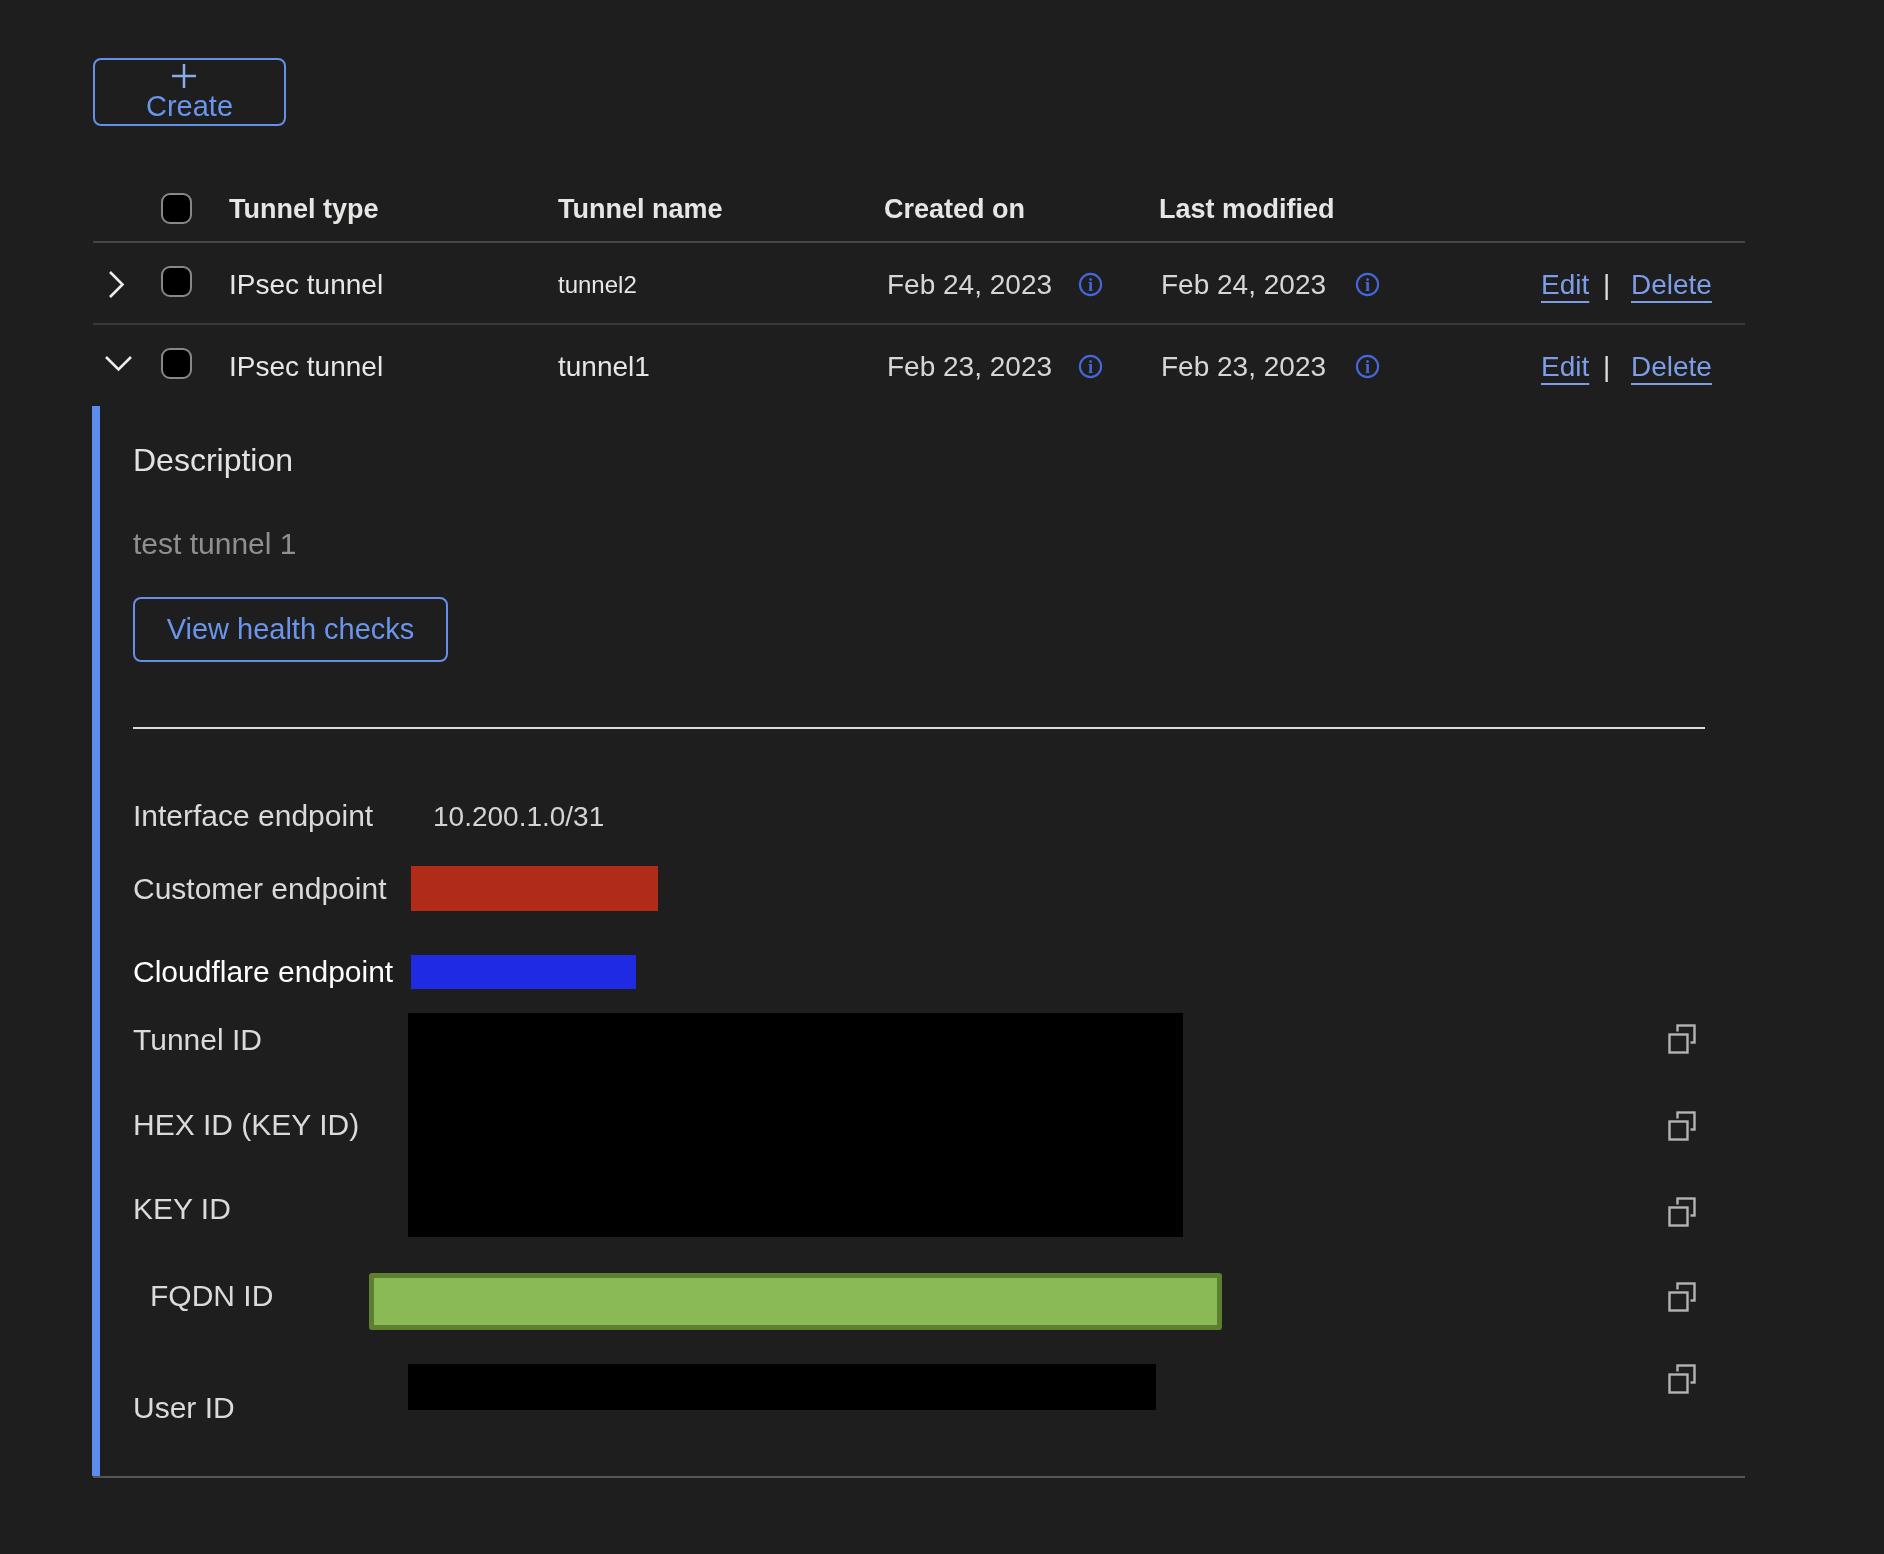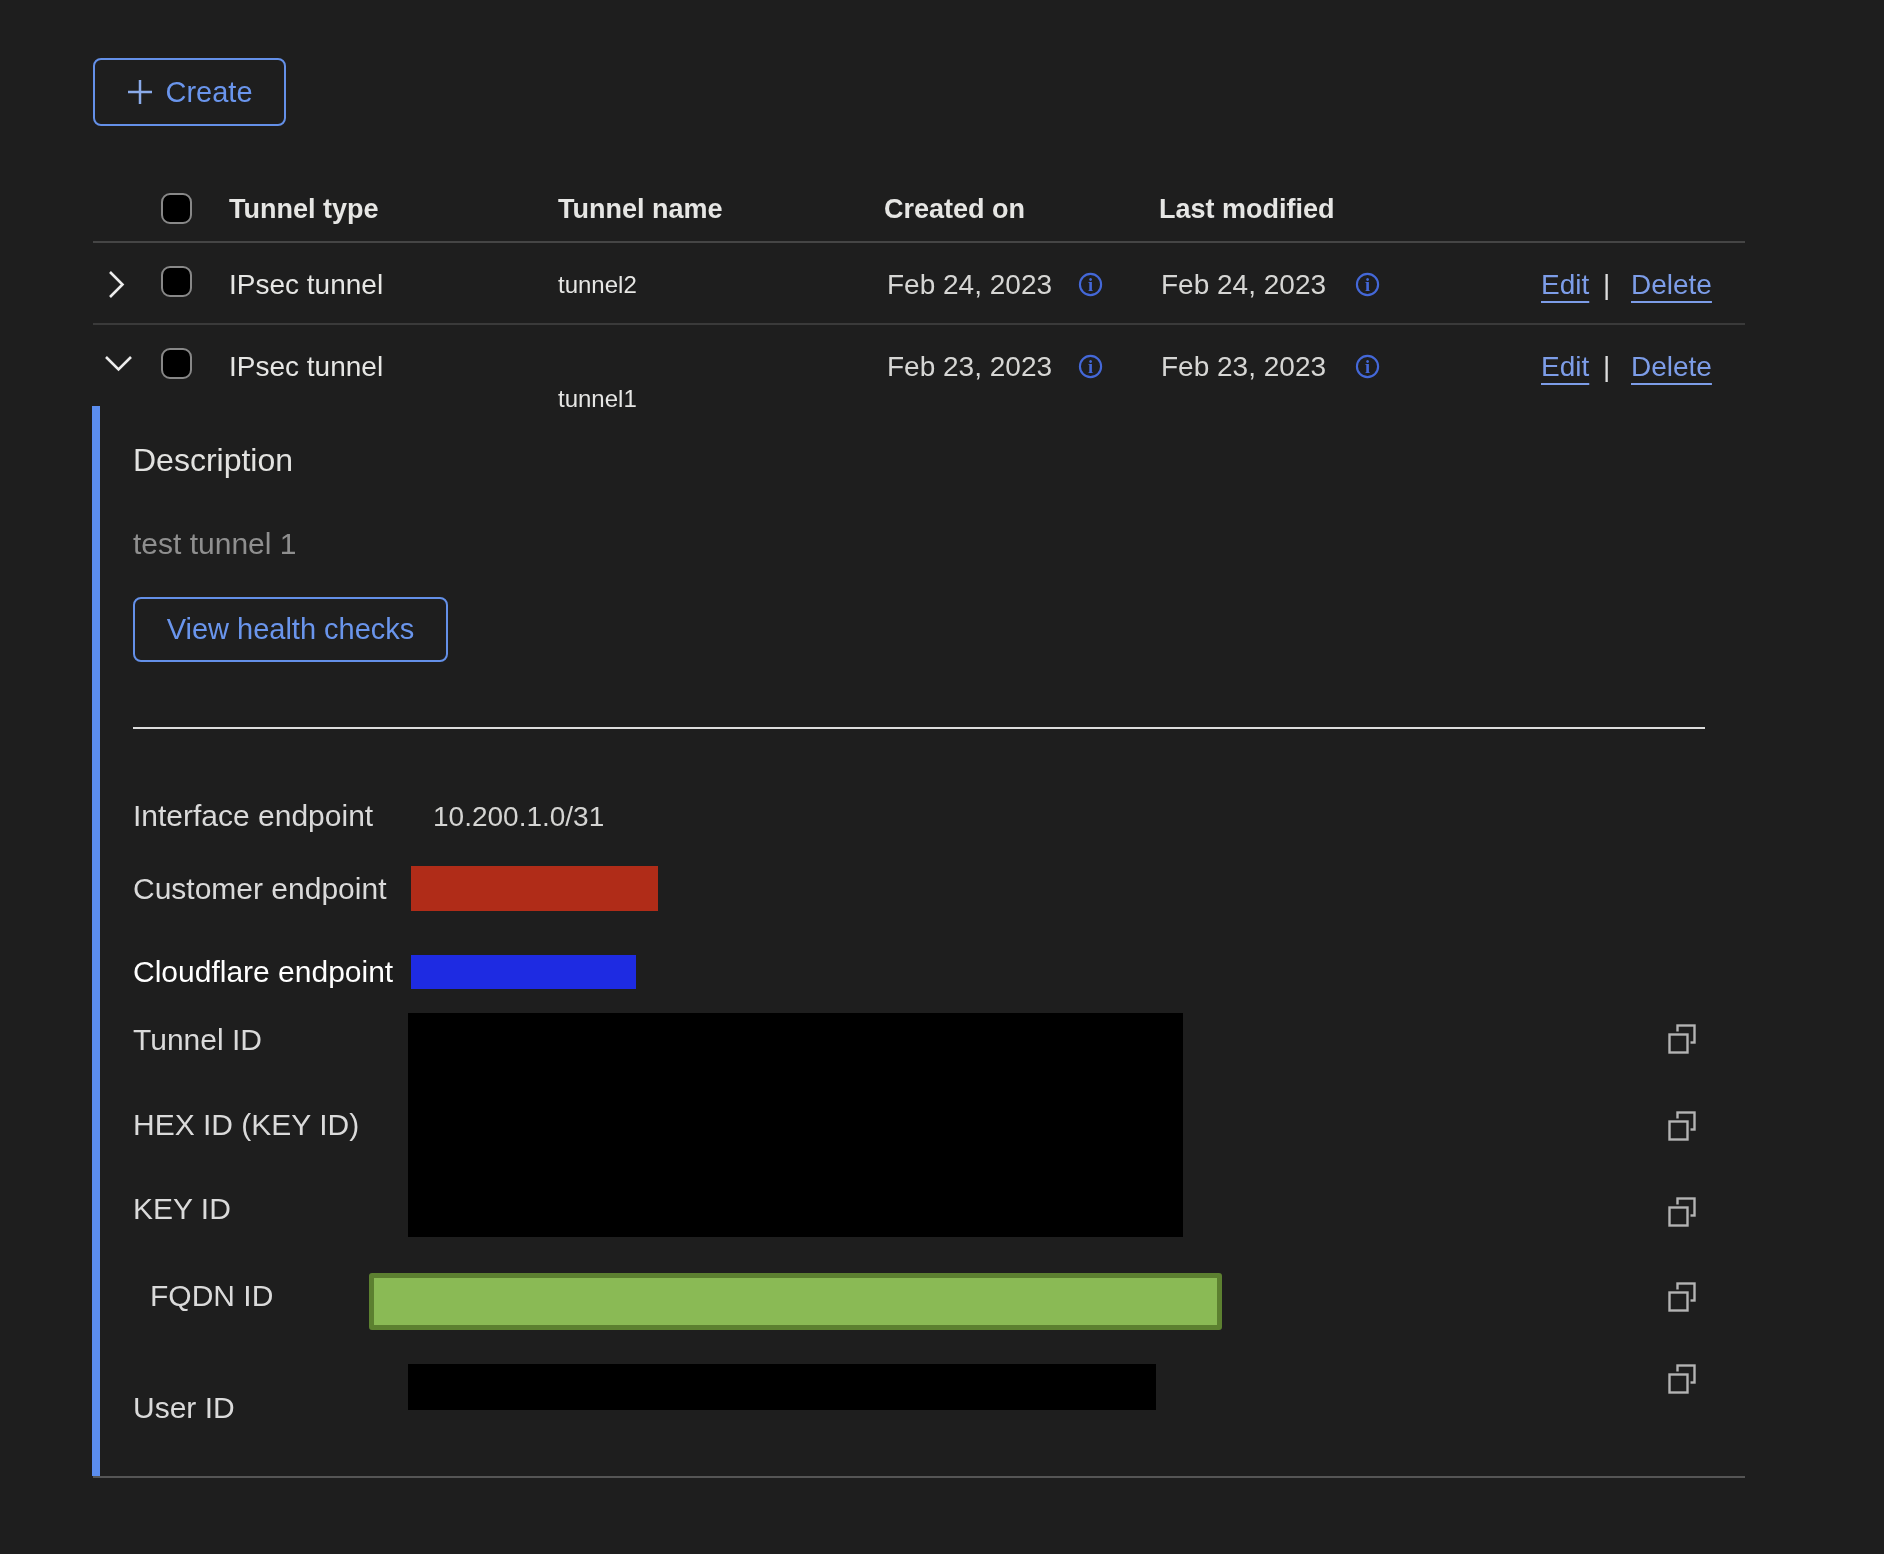--- a/index.html
+++ b/index.html
@@ -8,21 +8,21 @@
   .txt{position:absolute;white-space:nowrap;line-height:32px;}
   .w{color:#e6e6e4;}
   .hline{position:absolute;height:2px;}
   .btn{position:absolute;border:2px solid #6490e8;border-radius:8px;box-sizing:border-box;display:flex;align-items:center;justify-content:center;color:#6a95ec;}
   .cb{position:absolute;width:27px;height:27px;border:2px solid #888;border-radius:9px;background:#000;}
   .link{color:#7d9de8;text-decoration:underline;text-decoration-thickness:2px;text-underline-offset:7px;}
 </style>
 </head>
 <body>
 
-<div class="btn" style="left:93px;top:58px;width:193px;height:68px;font-size:29px;">
+<div class="btn" style="left:93px;top:58px;width:193px;height:68px;font-size:29px;flex-direction:column;">
   <svg width="28" height="28" viewBox="0 0 28 28" style="margin-right:11px;">
     <path d="M14 2 V26 M2 14 H26" stroke="#8aabea" stroke-width="2.5" fill="none"></path>
   </svg>
   <span>Create</span>
 </div>
 
 <div class="cb" style="left:161px;top:193px;"></div>
 <div class="txt w" style="left:229px;top:193px;font-size:27px;font-weight:bold;">Tunnel type</div>
 <div class="txt w" style="left:558px;top:193px;font-size:27px;font-weight:bold;">Tunnel name</div>
 <div class="txt w" style="left:884px;top:193px;font-size:27px;font-weight:bold;">Created on</div>
@@ -48,21 +48,21 @@
 <div class="txt link" style="left:1541px;top:269px;font-size:28px;">Edit</div>
 <div class="txt" style="left:1603px;top:269px;font-size:28px;color:#dedede;">|</div>
 <div class="txt link" style="left:1631px;top:269px;font-size:28px;">Delete</div>
 <div class="hline" style="left:93px;top:323px;width:1652px;background:#3a3a3a;"></div>
 
 <svg class="abs" style="left:103px;top:352px;" width="31" height="22" viewBox="0 0 31 22">
   <path d="M3 5 L15.5 17.5 L28 5" stroke="#ececec" stroke-width="2.6" fill="none"></path>
 </svg>
 <div class="cb" style="left:161px;top:348px;"></div>
 <div class="txt w" style="left:229px;top:351px;font-size:28px;">IPsec tunnel</div>
-<div class="txt w" style="left:558px;top:351px;font-size:24px;margin-top:32px;">tunnel1</div>
+<div class="txt w" style="left:558px;top:351px;font-size:28px;">tunnel1</div>
 <div class="txt" style="left:887px;top:351px;font-size:28px;color:#d6d6d4;">Feb 23, 2023</div>
 <svg class="abs info" style="left:1078px;top:354px;" width="26" height="26" viewBox="0 0 27 27">
     <circle cx="13" cy="13" r="11" stroke="#4468d8" stroke-width="2.2" fill="none"></circle>
     <text x="13" y="20" font-family="Liberation Serif" font-size="19" fill="#4468d8" text-anchor="middle" font-weight="bold">i</text>
   </svg>
 <div class="txt" style="left:1161px;top:351px;font-size:28px;color:#d6d6d4;">Feb 23, 2023</div>
 <svg class="abs info" style="left:1355px;top:354px;" width="26" height="26" viewBox="0 0 27 27">
     <circle cx="13" cy="13" r="11" stroke="#4468d8" stroke-width="2.2" fill="none"></circle>
     <text x="13" y="20" font-family="Liberation Serif" font-size="19" fill="#4468d8" text-anchor="middle" font-weight="bold">i</text>
   </svg>

